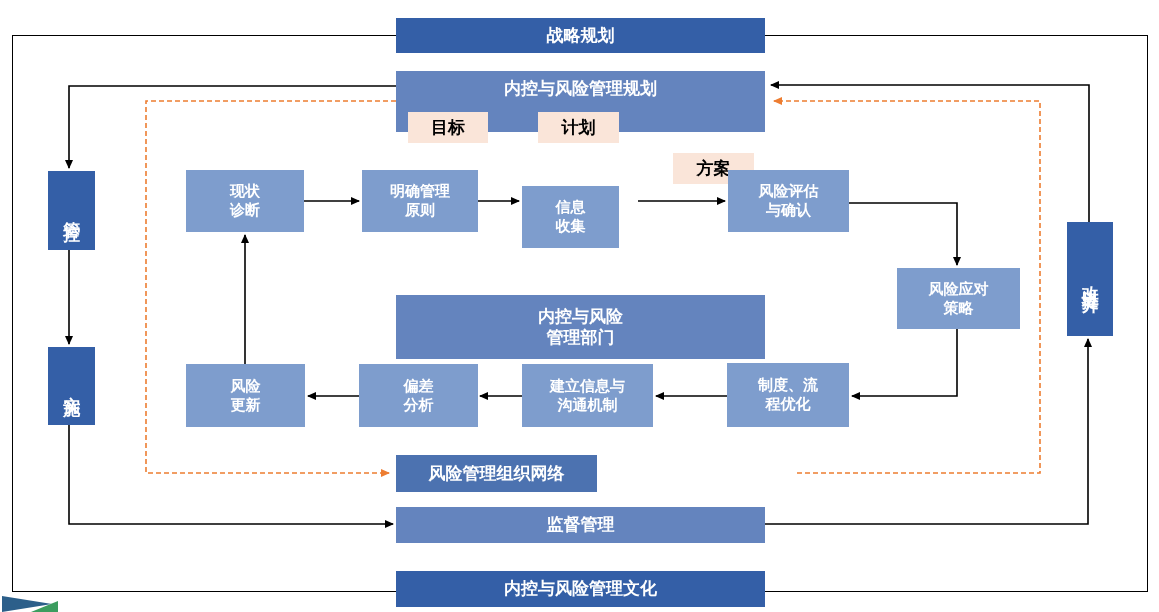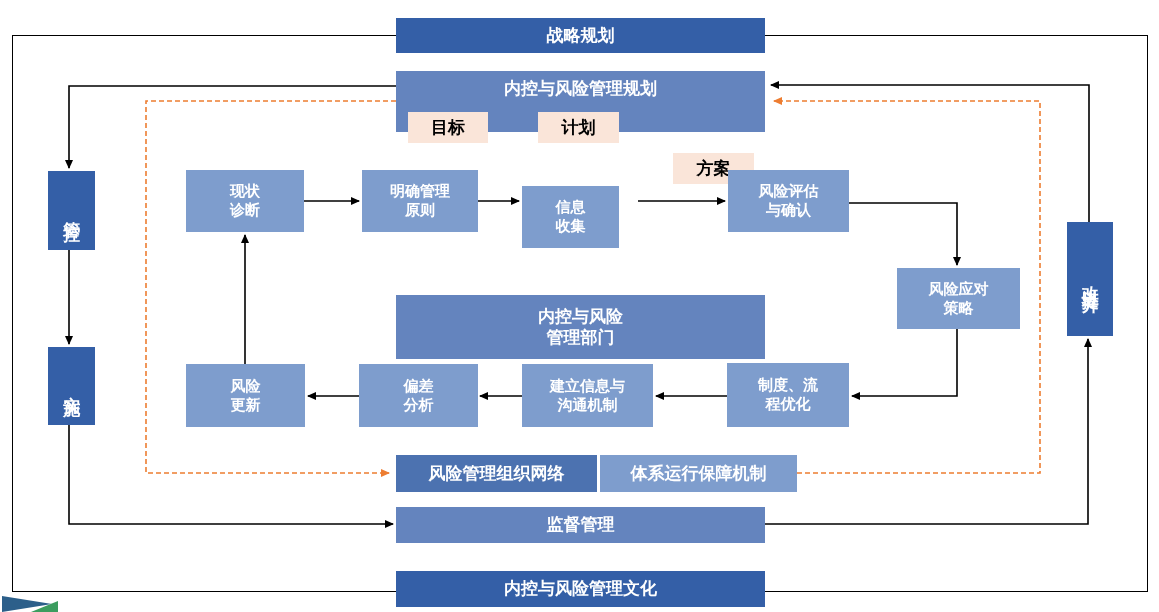--- a/index.html
+++ b/index.html
@@ -103,21 +103,20 @@
   <div class="box light flow" style="left:186px;top:364px;width:119px;height:63px;">风险
 更新</div>
   <div class="box light flow" style="left:359px;top:364px;width:119px;height:63px;">偏差
 分析</div>
   <div class="box light flow" style="left:522px;top:364px;width:131px;height:63px;">建立信息与
 沟通机制</div>
   <div class="box light flow" style="left:727px;top:363px;width:122px;height:64px;">制度、流
 程优化</div>
 
   <div class="box steel title-17" style="left:396px;top:455px;width:201px;height:37px;">风险管理组织网络</div>
-  <div class="box light title-17" style="left:600px;top:455px;width:197px;height:37px;">体系运行保障机制</div>
 
   <div class="box medium title-17" style="left:396px;top:507px;width:369px;height:36px;">监督管理</div>
 
   <div class="box dark title-17" style="left:396px;top:571px;width:369px;height:36px;">内控与风险管理文化</div>
 
   <div class="logo-tri" style="left:2px;top:596px;width:50px;height:16px;background:#2C5F8A;clip-path:polygon(0 0,100% 50%,0 100%);"></div>
   <div class="logo-tri" style="left:31px;top:601px;width:27px;height:11px;background:#3C9D5F;clip-path:polygon(0 100%,100% 0,100% 100%);"></div>
 
 </div>
 

